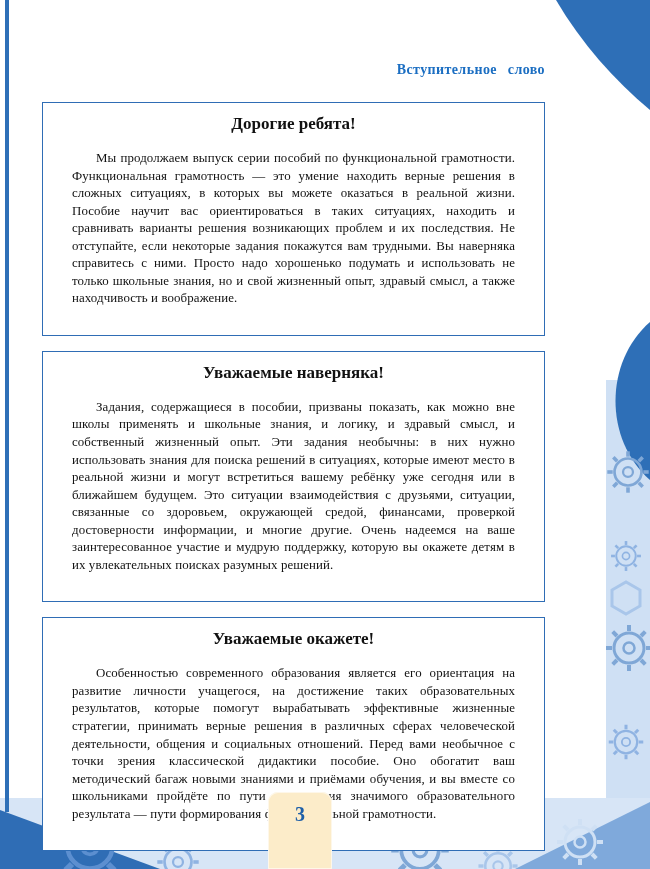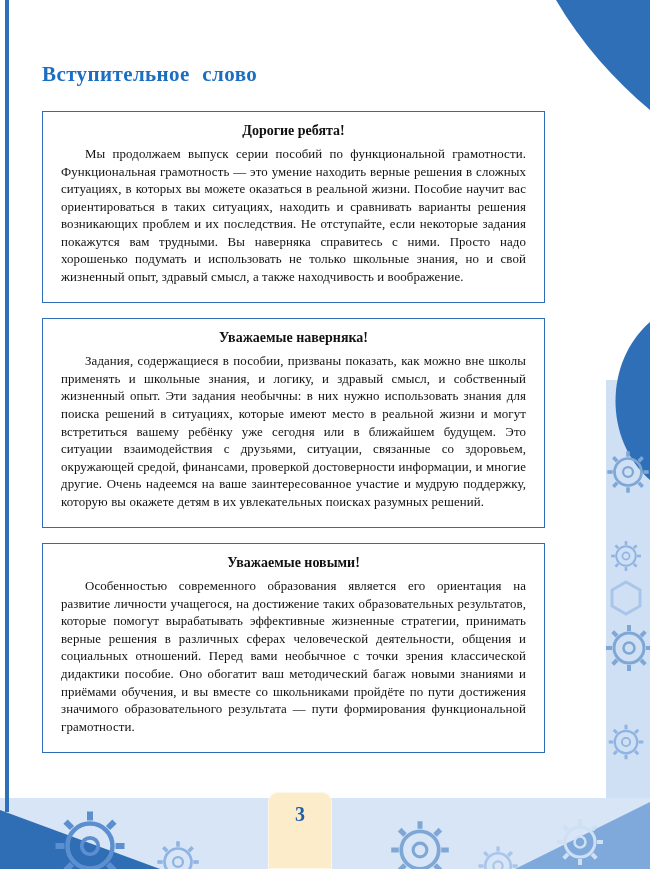--- a/index.html
+++ b/index.html
@@ -19,44 +19,44 @@
   }
 
   .content {
     position: absolute;
     left: 42px; top: 0;
     width: 503px;
   }
 
   .page-title {
     margin: 62px 0 24px 0;
-    text-align: left;
-    font-size: 21px;
+    text-align: right;
+    font-size: 14px;
     font-weight: bold;
     color: #1b6ec2;
     letter-spacing: 0.4px;
     word-spacing: 7px;
     font-family: "Liberation Serif", serif;
   }
 
   .box {
     border: 1.6px solid #2f6db5;
     background: #ffffff;
     padding: 9px 13px 11px 13px;
     margin-bottom: 15px;
   }
   .box-heading {
     margin: 2px 0 7px 0;
     text-align: center;
-    font-size: 14px;
+    font-size: 17px;
     font-weight: bold;
     color: #111111;
   }
   .box-body {
-    margin: 5px;
+    margin: 16px;
     font-size: 12.9px;
     line-height: 1.36;
     color: #111111;
     text-align: justify;
     text-indent: 24px;
     letter-spacing: 0.1px;
   }
 
   .page-tab {
     position: absolute;
@@ -134,21 +134,21 @@
       <h2 class="box-heading">Дорогие ребята!</h2>
       <p class="box-body">Мы продолжаем выпуск серии пособий по функциональной грамотности. Функциональная грамотность — это умение находить верные решения в сложных ситуациях, в которых вы можете оказаться в реальной жизни. Пособие научит вас ориентироваться в таких ситуациях, находить и сравнивать варианты решения возникающих проблем и их последствия. Не отступайте, если некоторые задания покажутся вам трудными. Вы наверняка справитесь с ними. Просто надо хорошенько подумать и использовать не только школьные знания, но и свой жизненный опыт, здравый смысл, а также находчивость и воображение.</p>
     </section>
 
     <section class="box">
       <h2 class="box-heading">Уважаемые наверняка!</h2>
       <p class="box-body">Задания, содержащиеся в пособии, призваны показать, как можно вне школы применять и школьные знания, и логику, и здравый смысл, и собственный жизненный опыт. Эти задания необычны: в них нужно использовать знания для поиска решений в ситуациях, которые имеют место в реальной жизни и могут встретиться вашему ребёнку уже сегодня или в ближайшем будущем. Это ситуации взаимодействия с друзьями, ситуации, связанные со здоровьем, окружающей средой, финансами, проверкой достоверности информации, и многие другие. Очень надеемся на ваше заинтересованное участие и мудрую поддержку, которую вы окажете детям в их увлекательных поисках разумных решений.</p>
     </section>
 
     <section class="box">
-      <h2 class="box-heading">Уважаемые новыми!</h2>
+      <h2 class="box-heading">Уважаемые окажете!</h2>
       <p class="box-body">Особенностью современного образования является его ориентация на развитие личности учащегося, на достижение таких образовательных результатов, которые помогут вырабатывать эффективные жизненные стратегии, принимать верные решения в различных сферах человеческой деятельности, общения и социальных отношений. Перед вами необычное с точки зрения классической дидактики пособие. Оно обогатит ваш методический багаж новыми знаниями и приёмами обучения, и вы вместе со школьниками пройдёте по пути достижения значимого образовательного результата — пути формирования функциональной грамотности.</p>
     </section>
   </div>
 
   <div class="page-tab">
     <span class="num">3</span>
   </div>
 
 </div>
 

